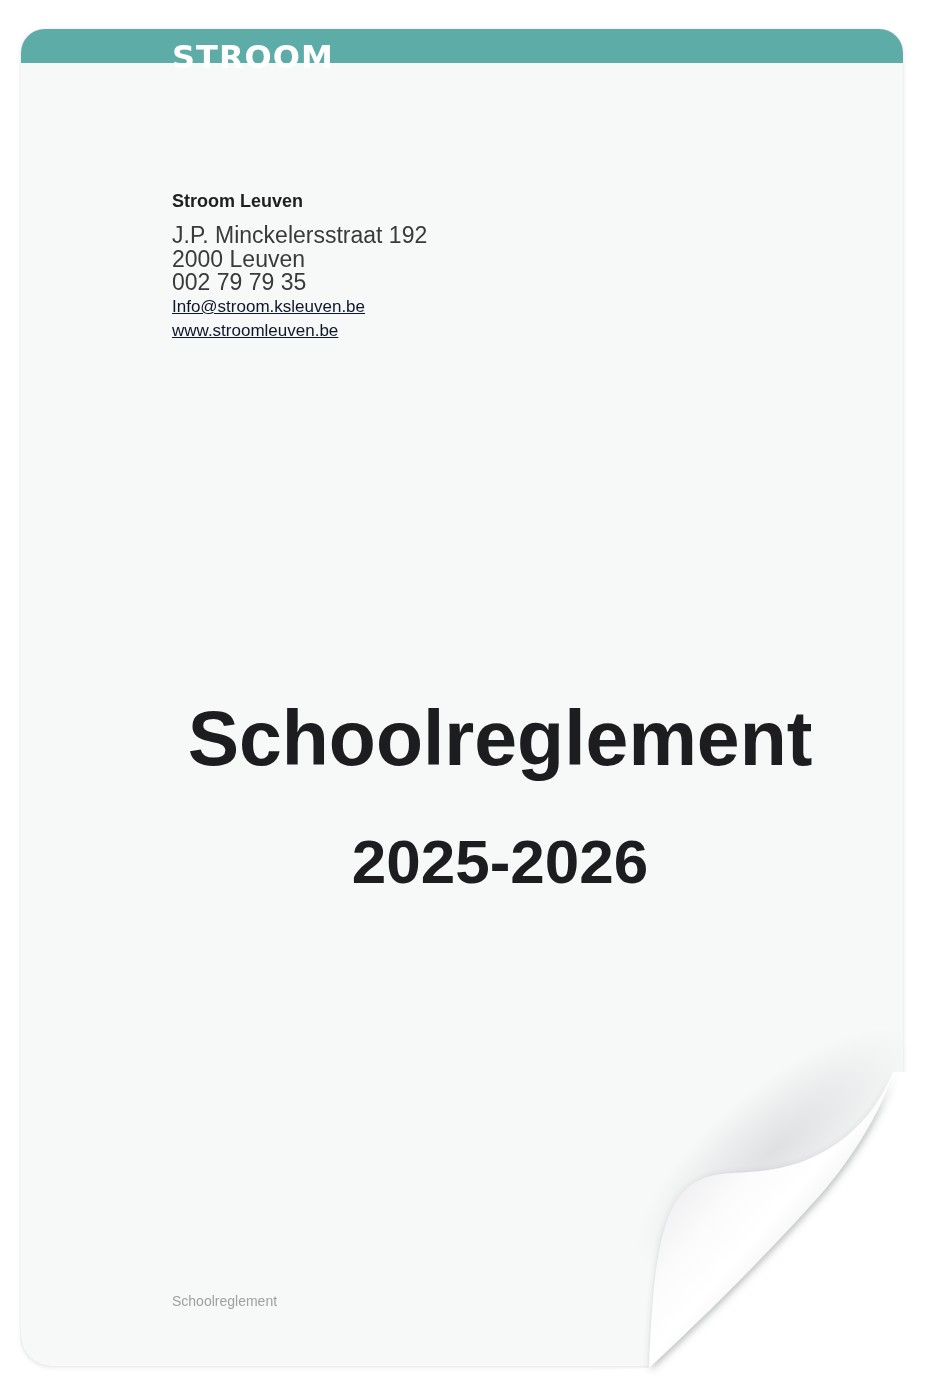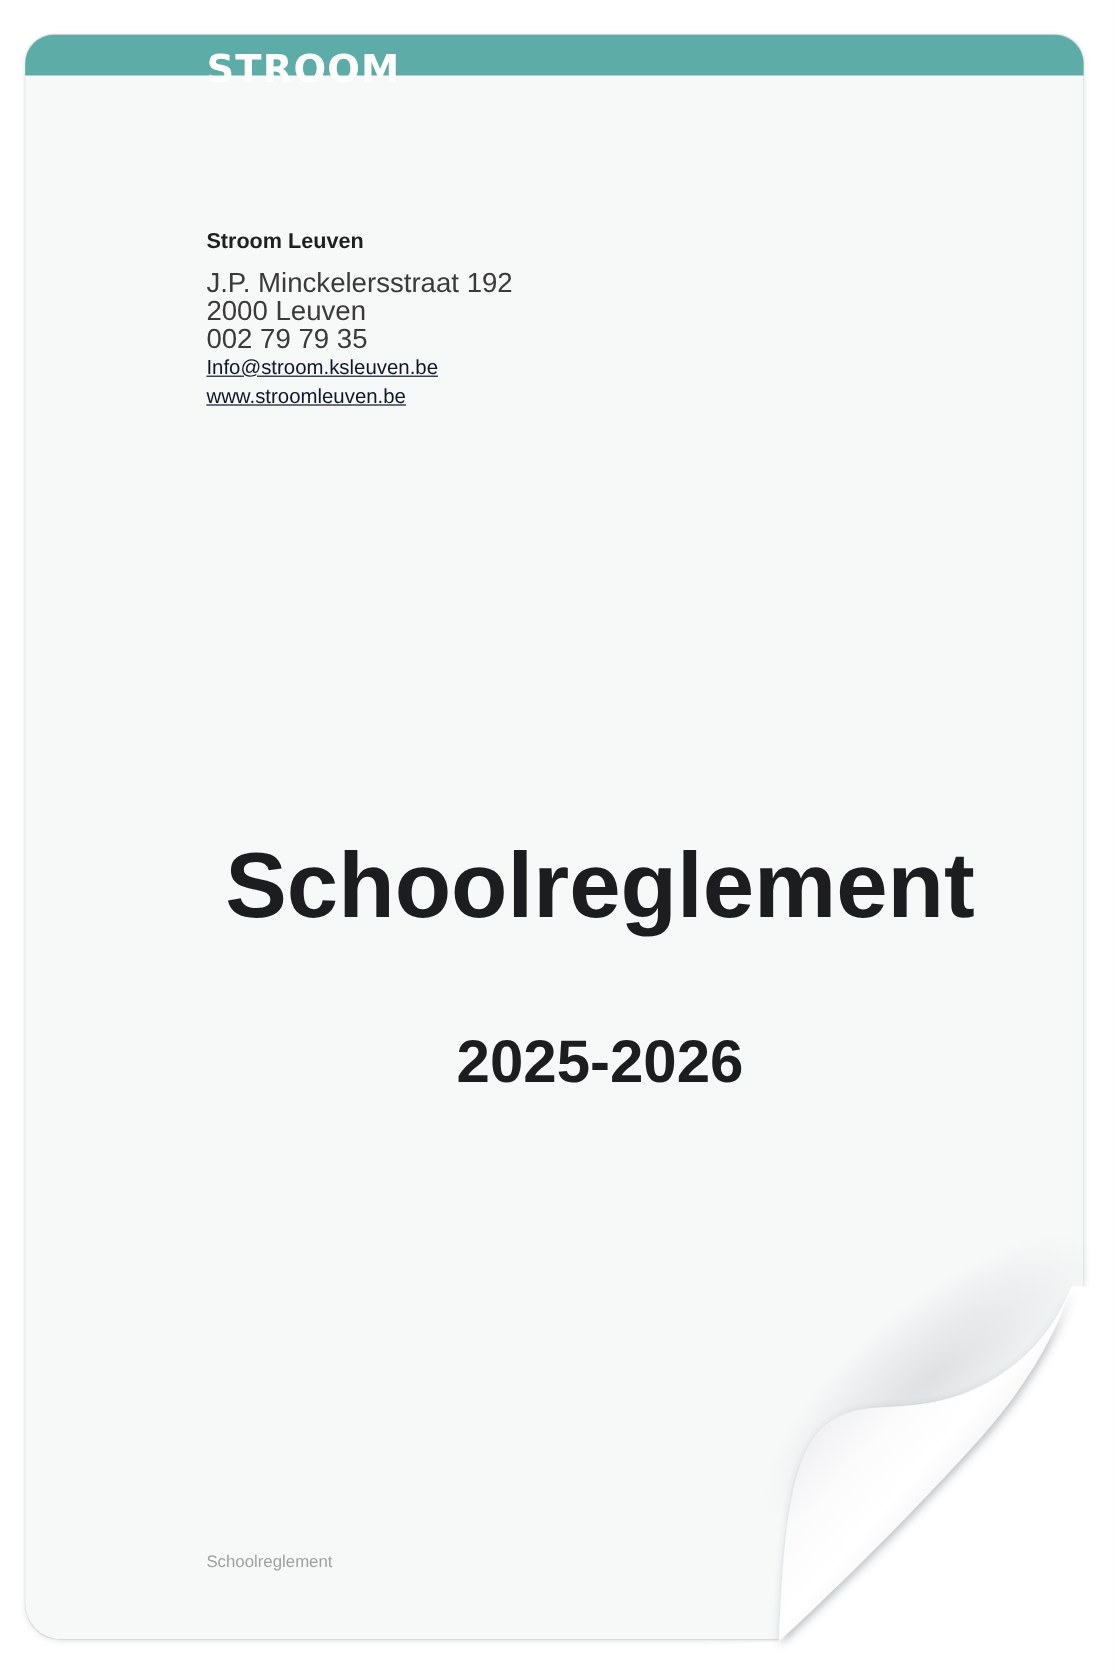--- a/index.html
+++ b/index.html
@@ -65,22 +65,22 @@
     text-align:center;
     font-weight:bold;
     color:#1d1d1f;
   }
   .title-line1{
     font-size:77px;
     line-height:77px;
     white-space:nowrap;
   }
   .title-line2{
-    margin-top:70px;
-    font-size:50px;
+    margin-top:46px;
+    font-size:62px;
     line-height:77px;
     white-space:nowrap;
   }
   .pagefooter{
     position:absolute;
     left:151px;top:1264px;
     font-size:14px;
     color:#a0a0a0;
   }
   .curl{

